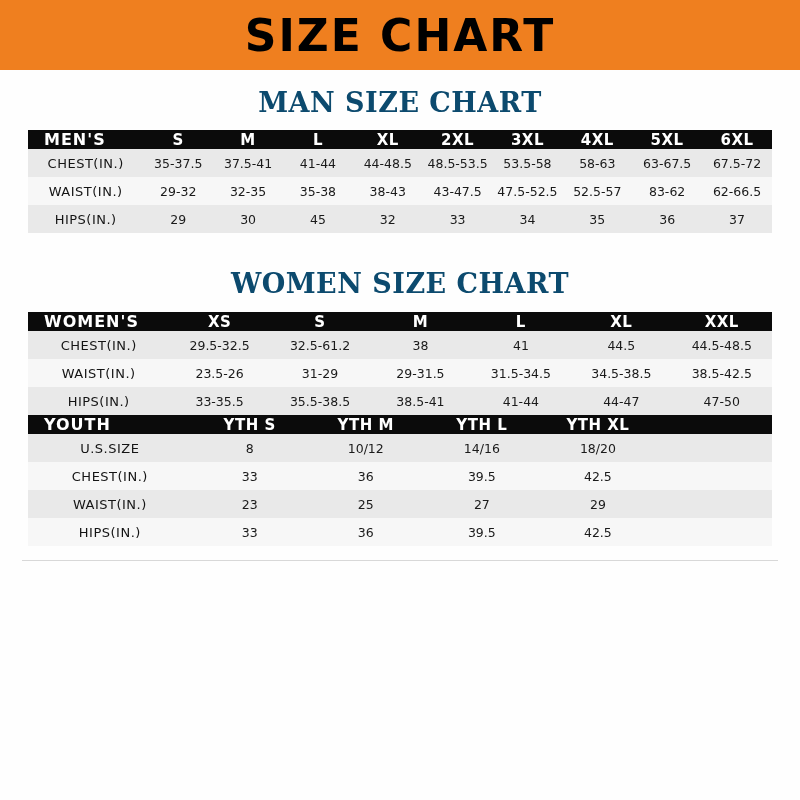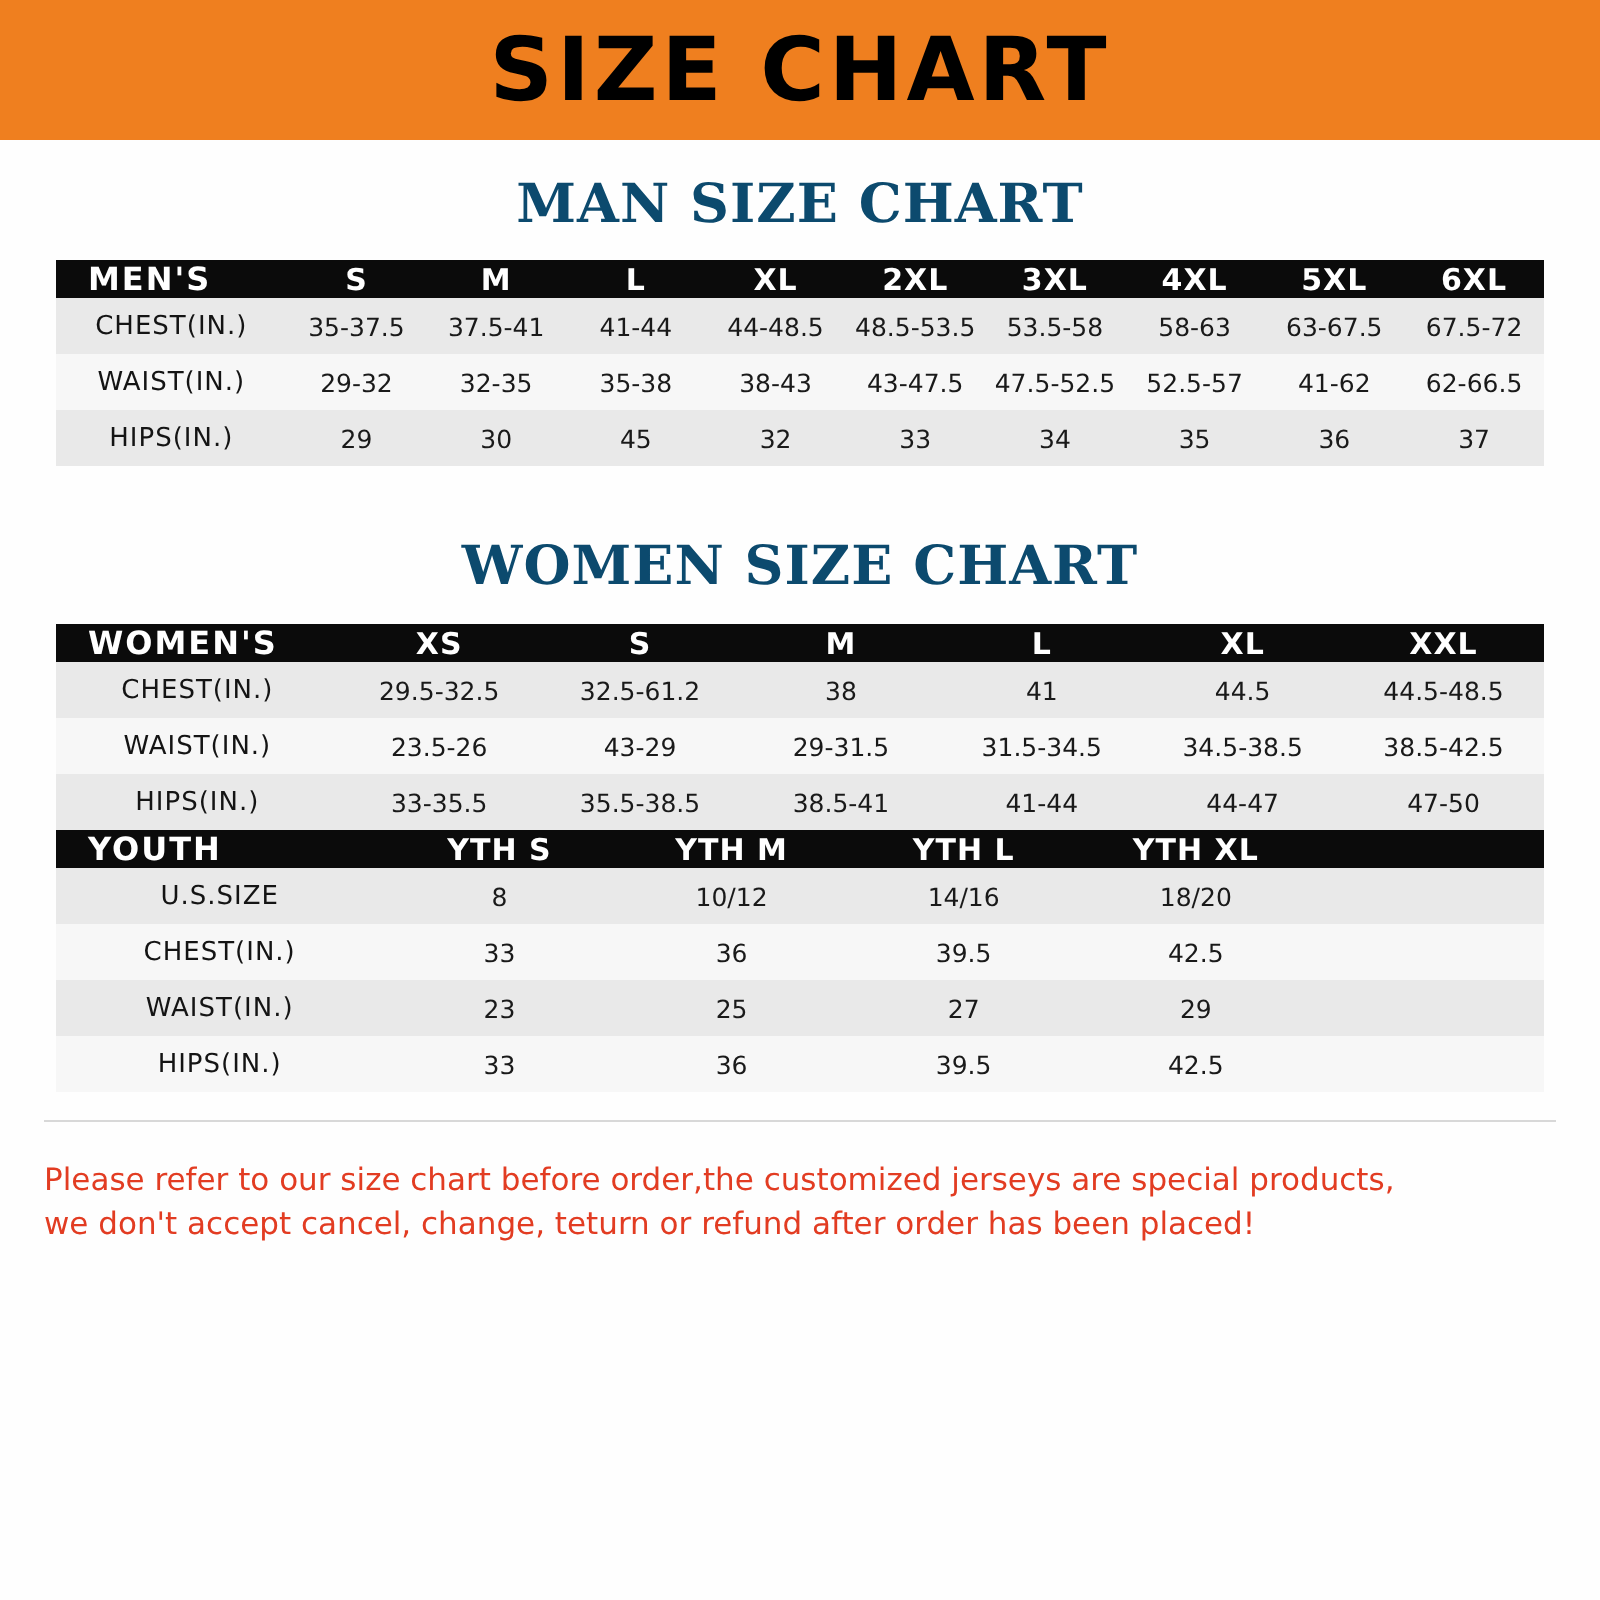--- a/index.html
+++ b/index.html
@@ -164,21 +164,21 @@
         </tr>
         <tr>
           <td class="rowlabel">WAIST(IN.)</td>
           <td>29-32</td>
           <td>32-35</td>
           <td>35-38</td>
           <td>38-43</td>
           <td>43-47.5</td>
           <td>47.5-52.5</td>
           <td>52.5-57</td>
-          <td>41-62</td>
+          <td>83-62</td>
           <td>62-66.5</td>
         </tr>
         <tr>
           <td class="rowlabel">HIPS(IN.)</td>
           <td>29</td>
           <td>30</td>
           <td>45</td>
           <td>32</td>
           <td>33</td>
           <td>34</td>
@@ -219,21 +219,21 @@
           <td>29.5-32.5</td>
           <td>32.5-61.2</td>
           <td>38</td>
           <td>41</td>
           <td>44.5</td>
           <td>44.5-48.5</td>
         </tr>
         <tr>
           <td class="rowlabel">WAIST(IN.)</td>
           <td>23.5-26</td>
-          <td>43-29</td>
+          <td>31-29</td>
           <td>29-31.5</td>
           <td>31.5-34.5</td>
           <td>34.5-38.5</td>
           <td>38.5-42.5</td>
         </tr>
         <tr>
           <td class="rowlabel">HIPS(IN.)</td>
           <td>33-35.5</td>
           <td>35.5-38.5</td>
           <td>38.5-41</td>
@@ -297,18 +297,14 @@
           <td>39.5</td>
           <td>42.5</td>
           <td></td>
         </tr>
       </tbody>
     </table>
   </div>
 
   <div class="divider"></div>
 
-  <div class="note">
-    <span class="note-line">Please refer to our size chart before order,the customized jerseys are special products,</span>
-    <span class="note-line">we don't accept cancel, change, teturn or refund after order has been placed!</span>
-  </div>
 
 </div>
 
 </body></html>

